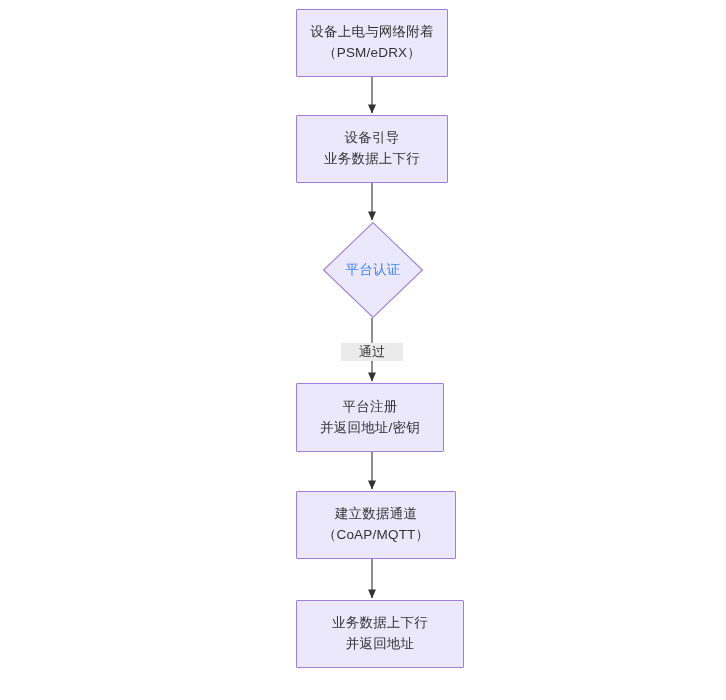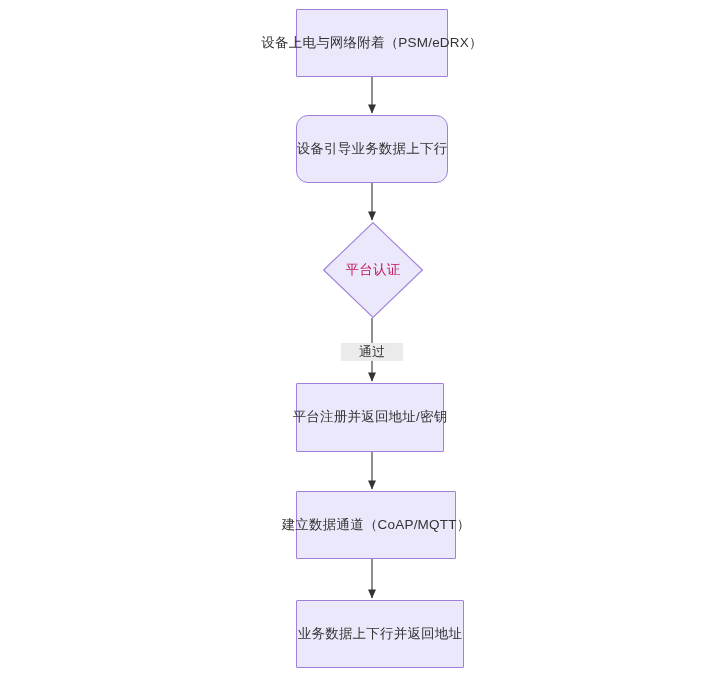--- a/index.html
+++ b/index.html
@@ -28,20 +28,21 @@
     top: 0;
     width: 726px;
     height: 700px;
   }
 
   
   .node {
     position: absolute;
     box-sizing: border-box;
     display: flex;
+    flex-direction: column;
     align-items: center;
     justify-content: center;
     color: #333333;
     font-size: 13.5px;
     line-height: 1.55;
     text-align: right;
     letter-spacing: 0.2px;
     white-space: nowrap;
   }
 
@@ -59,21 +60,21 @@
   .decision-shape {
     position: absolute;
     left: 0;
     top: 0;
     width: 100%;
     height: 100%;
   }
   .decision-label {
     position: relative;
     z-index: 2;
-    color: #be185d;
+    color: #3b82f6;
     font-size: 13.5px;
     white-space: nowrap;
   }
 
   .node-line {
     display: block;
   }
 
   
   .edge-label {
@@ -117,21 +118,21 @@
     </g>
   </svg>
 
   <div class="edge-label" style="left:372px; top:352px;">通过</div>
 
   <div class="node process" style="left:296px; top:9px; width:152px; height:68px;">
     <span class="node-line">设备上电与网络附着</span>
     <span class="node-line">（PSM/eDRX）</span>
   </div>
 
-  <div class="node process" style="left:296px; top:115px; width:152px; height:68px;border-radius:12px;">
+  <div class="node process" style="left:296px; top:115px; width:152px; height:68px;">
     <span class="node-line">设备引导</span>
     <span class="node-line">业务数据上下行</span>
   </div>
 
   <div class="node decision" style="left:323px; top:222px; width:100px; height:96px;">
     <svg class="decision-shape" viewBox="0 0 100 96" preserveAspectRatio="none" xmlns="http://www.w3.org/2000/svg">
       <polygon points="50,0.6 99.4,48 50,95.4 0.6,48" fill="#ece8fb" stroke="#9f7fd9" stroke-width="1.1"></polygon>
     </svg>
     <span class="decision-label">平台认证</span>
   </div>

